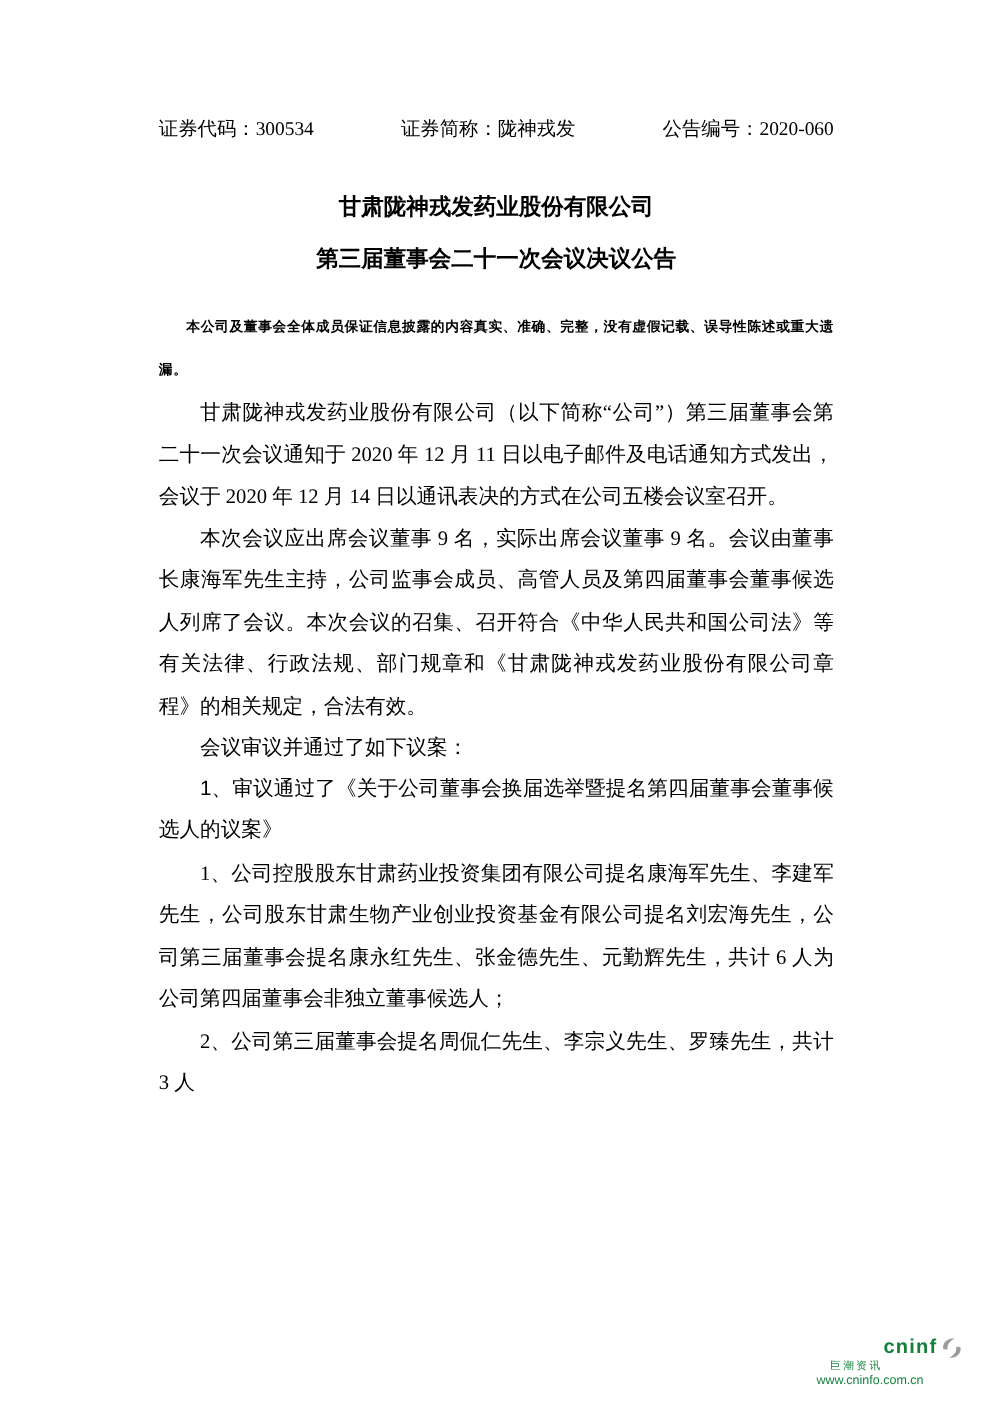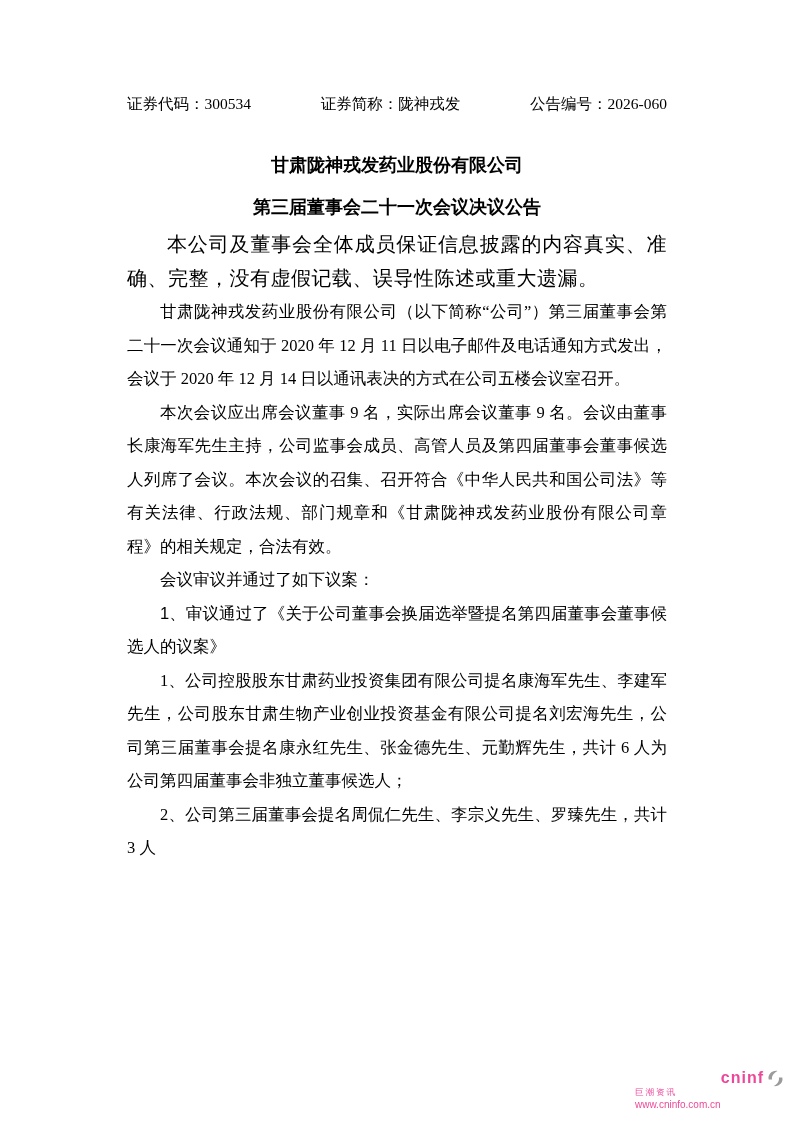--- a/index.html
+++ b/index.html
@@ -25,22 +25,23 @@
   }
   .doc-title {
     margin-top: 30px;
     text-align: center;
     font-weight: bold;
     font-size: 18px;
     line-height: 42px;
   }
   .title-line { display: block; }
   .declaration {
-    font-weight: normal;
-    font-size: 20px;
+    margin-top: 18px;
+    font-weight: bold;
+    font-size: 11px;
     line-height: 33.5px;
     text-align: justify;
     text-indent: 2em;
     font-family: "Liberation Sans", "DejaVu Sans", sans-serif;
     letter-spacing: 0.5px;
   }
   .section-heading {
     margin-top: 13px;
     font-size: 16.5px;
     font-weight: bold;
@@ -53,25 +54,25 @@
     line-height: 33.5px;
     text-align: justify;
     text-indent: 2em;
   }
   .para-bold {
     font-weight: normal;
     font-family: "Liberation Sans", "DejaVu Sans", sans-serif;
   }
   .watermark {
     position: absolute;
-    right: 8px;
+    right: 22px;
     bottom: 12px;
     width: 150px;
-    text-align: left;
-    color: #ec4899;
+    text-align: center;
+    color: #15803d;
     font-family: "Liberation Sans", "DejaVu Sans", sans-serif;
     line-height: 1.15;
   }
   .wm-brand-row {
     display: flex;
     justify-content: flex-end;
     align-items: center;
     gap: 2px;
   }
   .wm-brand {
@@ -84,21 +85,21 @@
   .wm-url { font-size: 10px; margin-top: 1px; }
 </style>
 </head>
 <body>
 
 <div class="page">
 
   <div class="doc-header">
     <span>证券代码：300534</span>
     <span>证券简称：陇神戎发</span>
-    <span>公告编号：2026-060</span>
+    <span>公告编号：2020-060</span>
   </div>
 
   <h1 class="doc-title">
     <span class="title-line">甘肃陇神戎发药业股份有限公司</span>
     <span class="title-line">第三届董事会二十一次会议决议公告</span>
   </h1>
 
   <p class="declaration">本公司及董事会全体成员保证信息披露的内容真实、准确、完整，没有虚假记载、误导性陈述或重大遗漏。</p>
 
 

